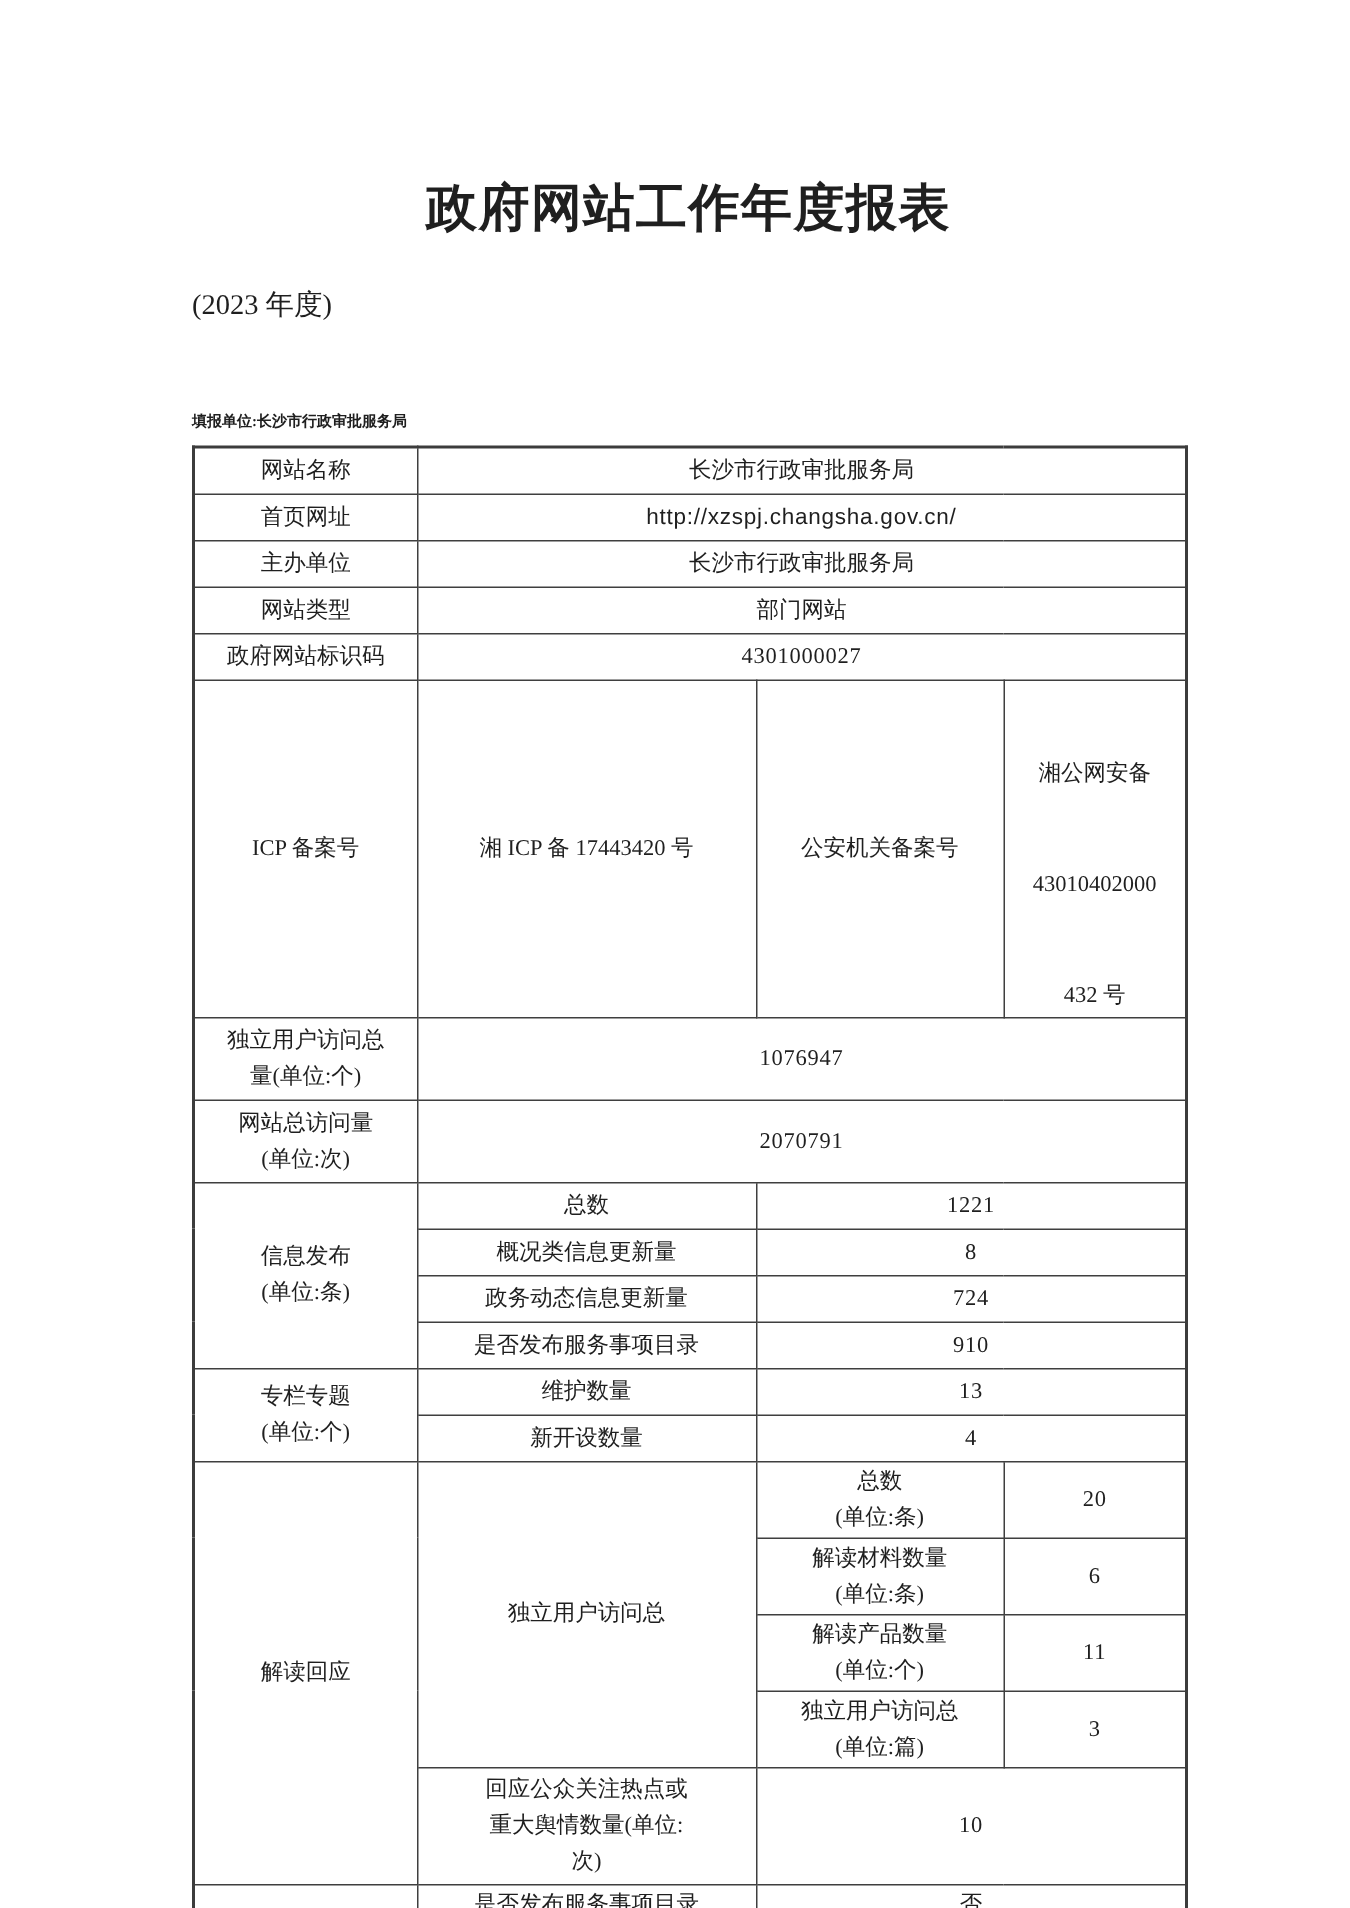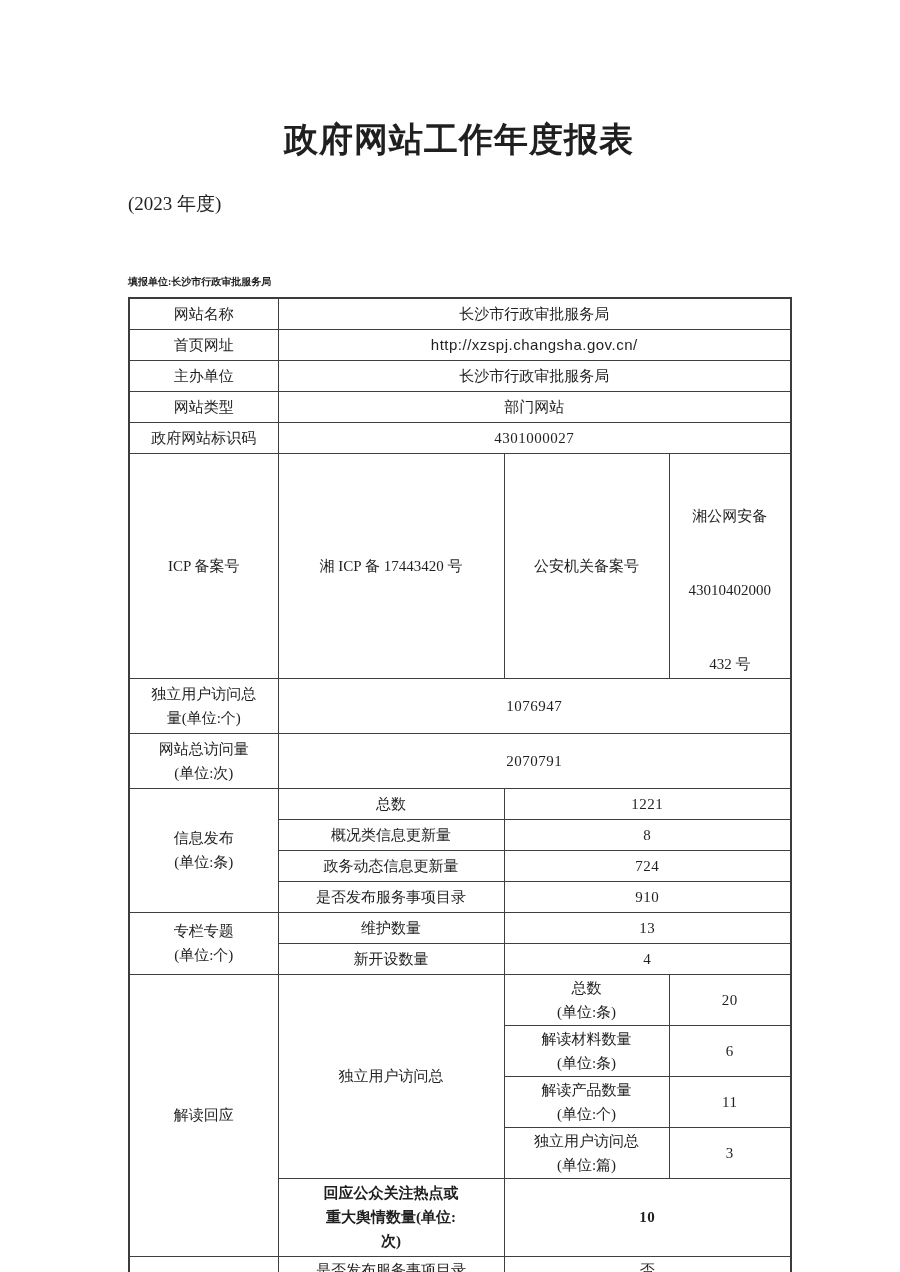--- a/index.html
+++ b/index.html
@@ -60,21 +60,21 @@
   td.mono {
     font-family: Liberation Sans, sans-serif;
     font-size: 15px;
     letter-spacing: 0.5px;
     margin-left: 32px;
   }
   tr.rh31 { height: 31px; }
   tr.rh86 { height: 86px; }
   tr.rh55 { height: 55px; }
   tr.rh51 { height: 51px; }
-  tr.rh78 { height: 78px; font-weight: bold; }
+  tr.rh78 { height: 78px; }
   tr.rh39 { height: 29px; }
   .cell-line { display: block; line-height: 26px; margin-top: 48px; }
   .cell-line2 { display: block; line-height: 24px; }
   .page-number {
     margin-top: 30px;
     text-align: center;
     font-size: 17px;
     line-height: 22px;
   }
 </style>

